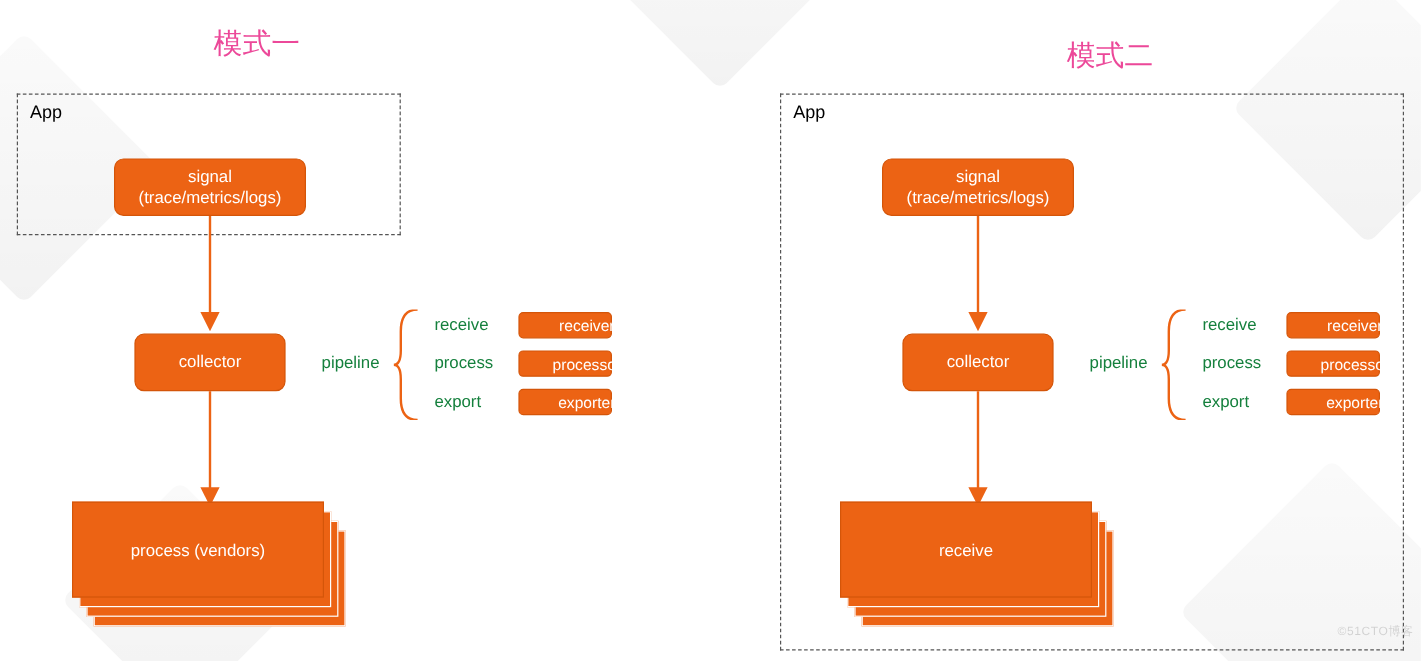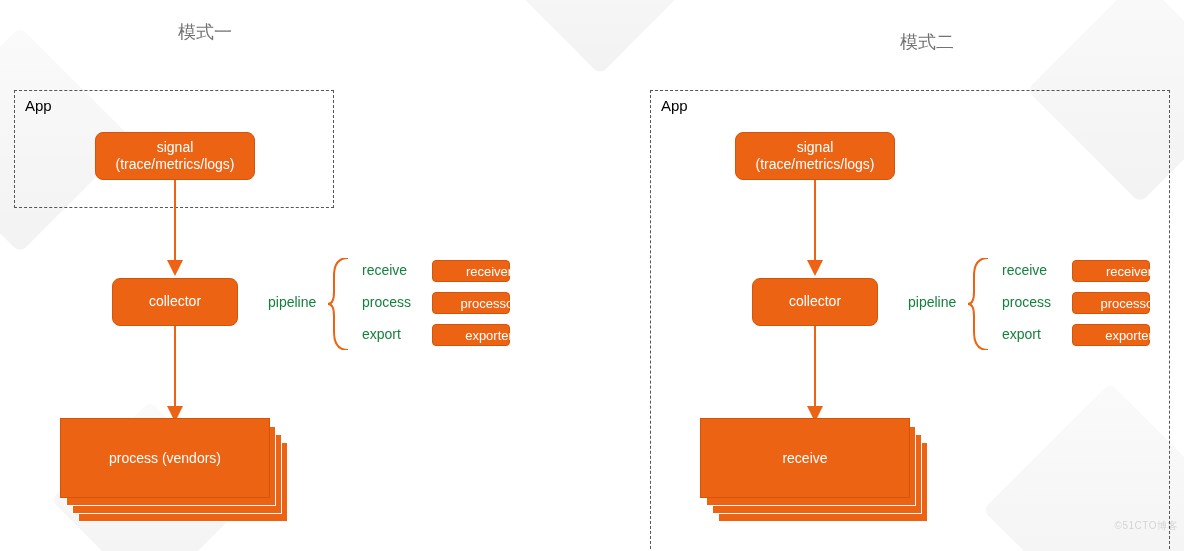--- a/index.html
+++ b/index.html
@@ -17,31 +17,30 @@
     position: absolute;
     width: 160px; height: 160px;
     background: linear-gradient(135deg, rgba(0,0,0,0.02), rgba(0,0,0,0.05));
     transform: rotate(45deg);
     border-radius: 8px;
     z-index: 0;
   }
 
   .title {
     position: absolute;
-    font-size: 18px;
+    font-size: 24px;
     font-weight: 500;
-    color: #737373;
+    color: #ec4899;
   }
 
   .app-box {
     position: absolute;
     border: 1px dashed #555;
     font-size: 15px;
     padding: 6px 10px;
-    margin-top: 12px;
   }
   .app-box .label { position: absolute; top: 6px; left: 10px; }
 
   .node {
     position: absolute;
     background: #ec6314;
     color: #fff;
     border: 1px solid #d45509;
     border-radius: 8px;
     display: flex;
@@ -152,21 +151,21 @@
 </svg>
 
 <div class="txt" style="left:362px; top:262px;">receive</div>
 <div class="txt" style="left:362px; top:294px;">process</div>
 <div class="txt" style="left:362px; top:326px;">export</div>
 
 <div class="tag" style="left:432px; top:260px;">receiver</div>
 <div class="tag" style="left:432px; top:292px;">processor</div>
 <div class="tag" style="left:432px; top:324px;">exporter</div>
 
-<div class="title" style="left:889px; top:30px;margin-left:11px;">模式二</div>
+<div class="title" style="left:889px; top:30px;">模式二</div>
 
 <div class="app-box" style="left:650px; top:78px; width:520px; height:464px;">
   <span class="label">App</span>
 </div>
 
 <div class="node" style="left:735px; top:132px; width:160px; height:48px;">signal
 (trace/metrics/logs)</div>
 
 <svg class="arrow" style="left:813px; top:180px; width:4px; height:96px;">
   <line x1="2" y1="0" x2="2" y2="88" stroke="#ec6314" stroke-width="2" marker-end="url(#ah1)"></line>

